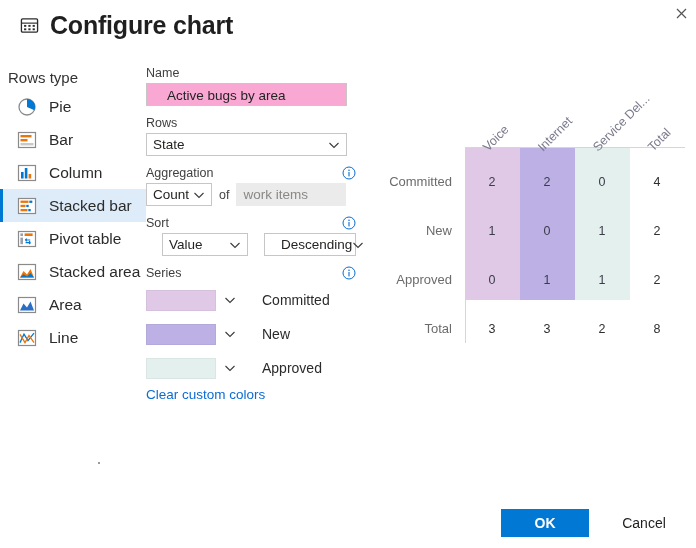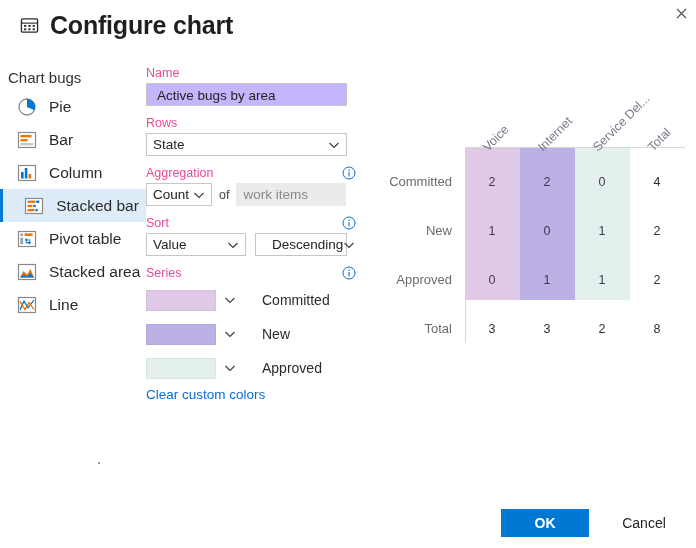--- a/index.html
+++ b/index.html
@@ -69,58 +69,57 @@
     height: 33px;
     padding-left: 14px;
     gap: 12px;
     border-left: 3px solid transparent;
     cursor: pointer;
     box-sizing: border-box;
   }
   .type-item.selected {
     background: #deecf9;
     border-left: 3px solid #0078d4;
-    justify-content: center;
   }
   .type-item .ico {
     width: 20px; height: 20px; flex: 0 0 20px;
     display:block;
   }
   .type-item .lbl {
     font-size: 15.5px;
     color: #2b2b2b;
     white-space: nowrap;
   }
 
   
   .form {
     position: absolute;
     left: 146px;
     top: 66px;
     width: 210px;
   }
   .field-label {
     font-size: 12.5px;
-    color: #ec4899;
+    color: #404040;
     margin-bottom: 3px;
     display: flex;
     align-items: center;
     justify-content: space-between;
   }
   .field-label .lab-txt { display:block; }
   .info-icon {
     width: 14px; height: 14px; display:block; cursor: pointer;
   }
   .txtbox {
     height: 23px;
     border: 1px solid #c8c6c4;
-    background: #c4b5fd;
+    background: #f9a8d4;
     font-size: 13.5px;
     color: #252423;
-    padding: 0 10px;
+    padding: 0 20px;
     line-height: 23px;
     box-sizing: border-box;
     width: 201px;
   }
   .selectbox {
     height: 23px;
     border: 1px solid #c8c6c4;
     background: #ffffff;
     font-size: 13.5px;
     color: #252423;
@@ -144,21 +143,21 @@
     height: 23px;
     background: #ebebeb;
     border: 1px solid #ebebeb;
     color: #8a8886;
     font-size: 13.5px;
     line-height: 22px;
     padding: 0 6px;
     box-sizing: border-box;
   }
 
-  .sort-row { display: flex; gap: 9px; }
+  .sort-row { display: flex; gap: 16px; margin-left: 16px; }
   .sort-a { width: 100px; }
   .sort-b { width: 92px; padding-left: 16px; }
 
   
   .series-list { margin-top: 2px; }
   .series-row {
     display: flex;
     align-items: center;
     height: 34px;
     gap: 8px;
@@ -296,21 +295,21 @@
     <rect x="4.3" y="9.4" width="2.3" height="2" fill="#2b2b2b"></rect>
     <rect x="8.8" y="9.4" width="2.3" height="2" fill="#2b2b2b"></rect>
     <rect x="13.3" y="9.4" width="2.3" height="2" fill="#2b2b2b"></rect>
     <rect x="4.3" y="13" width="2.3" height="2" fill="#2b2b2b"></rect>
     <rect x="8.8" y="13" width="2.3" height="2" fill="#2b2b2b"></rect>
     <rect x="13.3" y="13" width="2.3" height="2" fill="#2b2b2b"></rect>
   </svg>
   <div class="title-text">Configure chart</div>
 </div>
 
-<div class="chart-type-head">Chart bugs</div>
+<div class="chart-type-head">Rows type</div>
 
 <div class="type-list">
 
   <div class="type-item">
     <svg class="ico" viewBox="0 0 20 20">
       <circle cx="10" cy="10" r="8" fill="#ffffff" stroke="#8a8a8a" stroke-width="1.3"></circle>
       <path d="M10 10 L10 2 A8 8 0 0 1 17.4 13.2 Z" fill="#0078d4"></path>
     </svg>
     <span class="lbl">Pie</span>
   </div>
@@ -362,20 +361,27 @@
 
   <div class="type-item">
     <svg class="ico" viewBox="0 0 20 20">
       <rect x="1.5" y="2.5" width="17" height="15" fill="#fff" stroke="#8a8a8a" stroke-width="1.2"></rect>
       <path d="M3 15.4 L6.5 9 L10 12.5 L13.5 7 L17 15.4 Z" fill="#e8760c"></path>
       <path d="M3 15.4 L6.5 12.3 L10 14.4 L13.5 11 L17 15.4 Z" fill="#0078d4"></path>
     </svg>
     <span class="lbl">Stacked area</span>
   </div>
 
+  <div class="type-item">
+    <svg class="ico" viewBox="0 0 20 20">
+      <rect x="1.5" y="2.5" width="17" height="15" fill="#fff" stroke="#8a8a8a" stroke-width="1.2"></rect>
+      <path d="M3 15.4 L6.5 8.4 L10 12.4 L13.5 6.6 L17 15.4 Z" fill="#2b6fc4"></path>
+    </svg>
+    <span class="lbl">Area</span>
+  </div>
 
   <div class="type-item">
     <svg class="ico" viewBox="0 0 20 20">
       <rect x="1.5" y="2.5" width="17" height="15" fill="#fff" stroke="#8a8a8a" stroke-width="1.2"></rect>
       <polyline points="3,14.6 7,6.2 11,12.6 17,5.2" fill="none" stroke="#0078d4" stroke-width="1.3"></polyline>
       <polyline points="3,6.4 8,14.6 12,7.4 17,14.6" fill="none" stroke="#e8760c" stroke-width="1.3"></polyline>
     </svg>
     <span class="lbl">Line</span>
   </div>
 </div>

